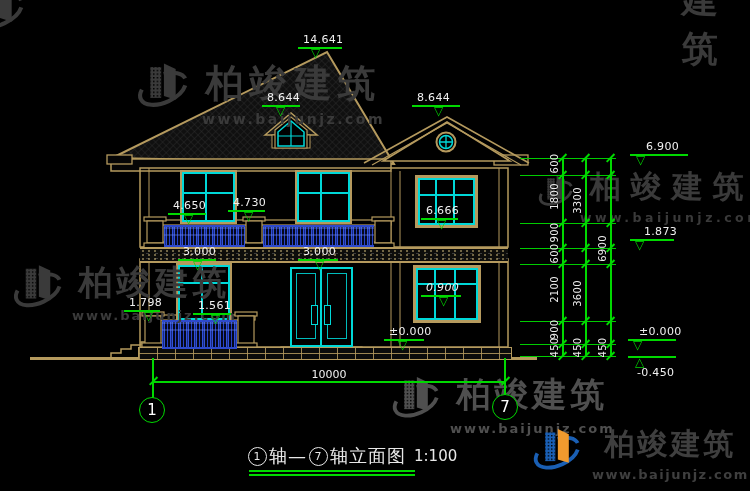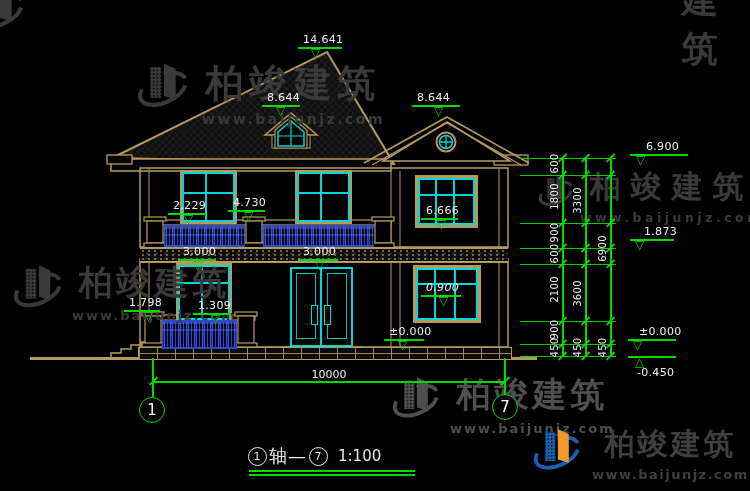--- a/index.html
+++ b/index.html
@@ -255,21 +255,21 @@
     <span class="etx">8.644</span>
     <span class="eln" style="width:38px;"></span>
       <span class="etr" style="margin-left:14px;">▽</span>
   </div>
   <div class="elev" style="left:412px;top:92px;">
     <span class="etx">8.644</span>
     <span class="eln" style="width:48px;"></span>
       <span class="etr" style="margin-left:22px;">▽</span>
   </div>
   <div class="elev" style="left:168px;top:200px;">
-    <span class="etx">2.229</span>
+    <span class="etx">4.650</span>
     <span class="eln" style="width:38px;"></span>
       <span class="etr" style="margin-left:16px;">▽</span>
   </div>
   <div class="elev" style="left:228px;top:197px;">
     <span class="etx">4.730</span>
     <span class="eln" style="width:37px;"></span>
       <span class="etr" style="margin-left:16px;">▽</span>
   </div>
   <div class="elev" style="left:421px;top:205px;">
     <span class="etx">6.666</span>
@@ -285,21 +285,21 @@
     <span class="etx">3.000</span>
     <span class="eln" style="width:40px;"></span>
       <span class="etr" style="margin-left:17px;">▽</span>
   </div>
   <div class="elev" style="left:124px;top:297px;">
     <span class="etx">1.798</span>
     <span class="eln" style="width:36px;"></span>
       <span class="etr" style="margin-left:20px;">▽</span>
   </div>
   <div class="elev" style="left:193px;top:300px;">
-    <span class="etx">1.309</span>
+    <span class="etx">1.561</span>
     <span class="eln" style="width:38px;"></span>
       <span class="etr" style="margin-left:18px;">▽</span>
   </div>
   <div class="elev" style="left:421px;top:282px;font-style:italic;">
     <span class="etx">0.900</span>
     <span class="eln" style="width:40px;"></span>
       <span class="etr" style="margin-left:18px;">▽</span>
   </div>
   <div class="elev" style="left:384px;top:326px;">
     <span class="etx">±0.000</span>
@@ -393,18 +393,19 @@
     <span>1</span>
   </div>
   <div class="axisc" style="left:492px;top:394px;">
     <span>7</span>
   </div>
 
   <div id="title">
     <span class="axc">1</span>
     <span>轴—</span>
     <span class="axc">7</span>
+    <span>轴立面图</span>
     <span class="scale">1:100</span>
   </div>
   <div class="gh2" style="left:249px;top:470px;width:166px;"></div>
   <div class="gh2" style="left:249px;top:474px;width:166px;"></div>
 
 </div>
 
 </body></html>

